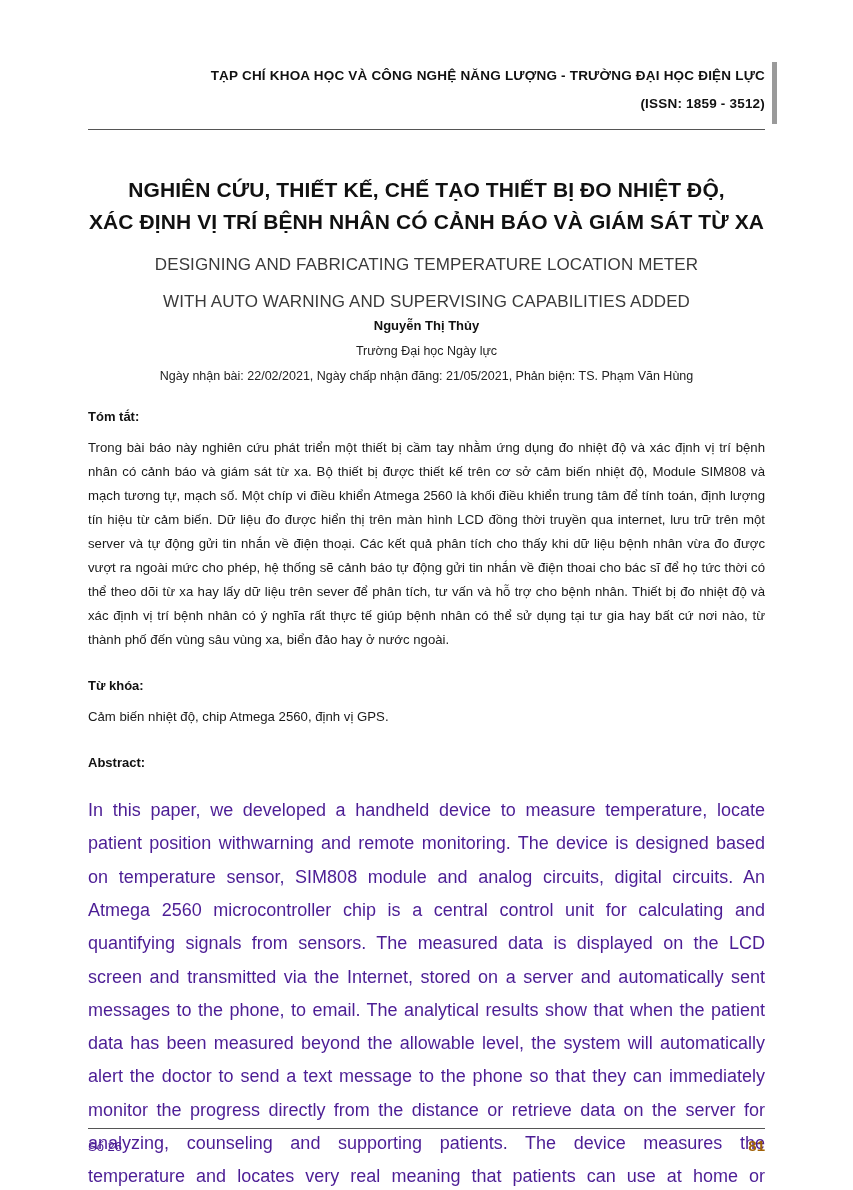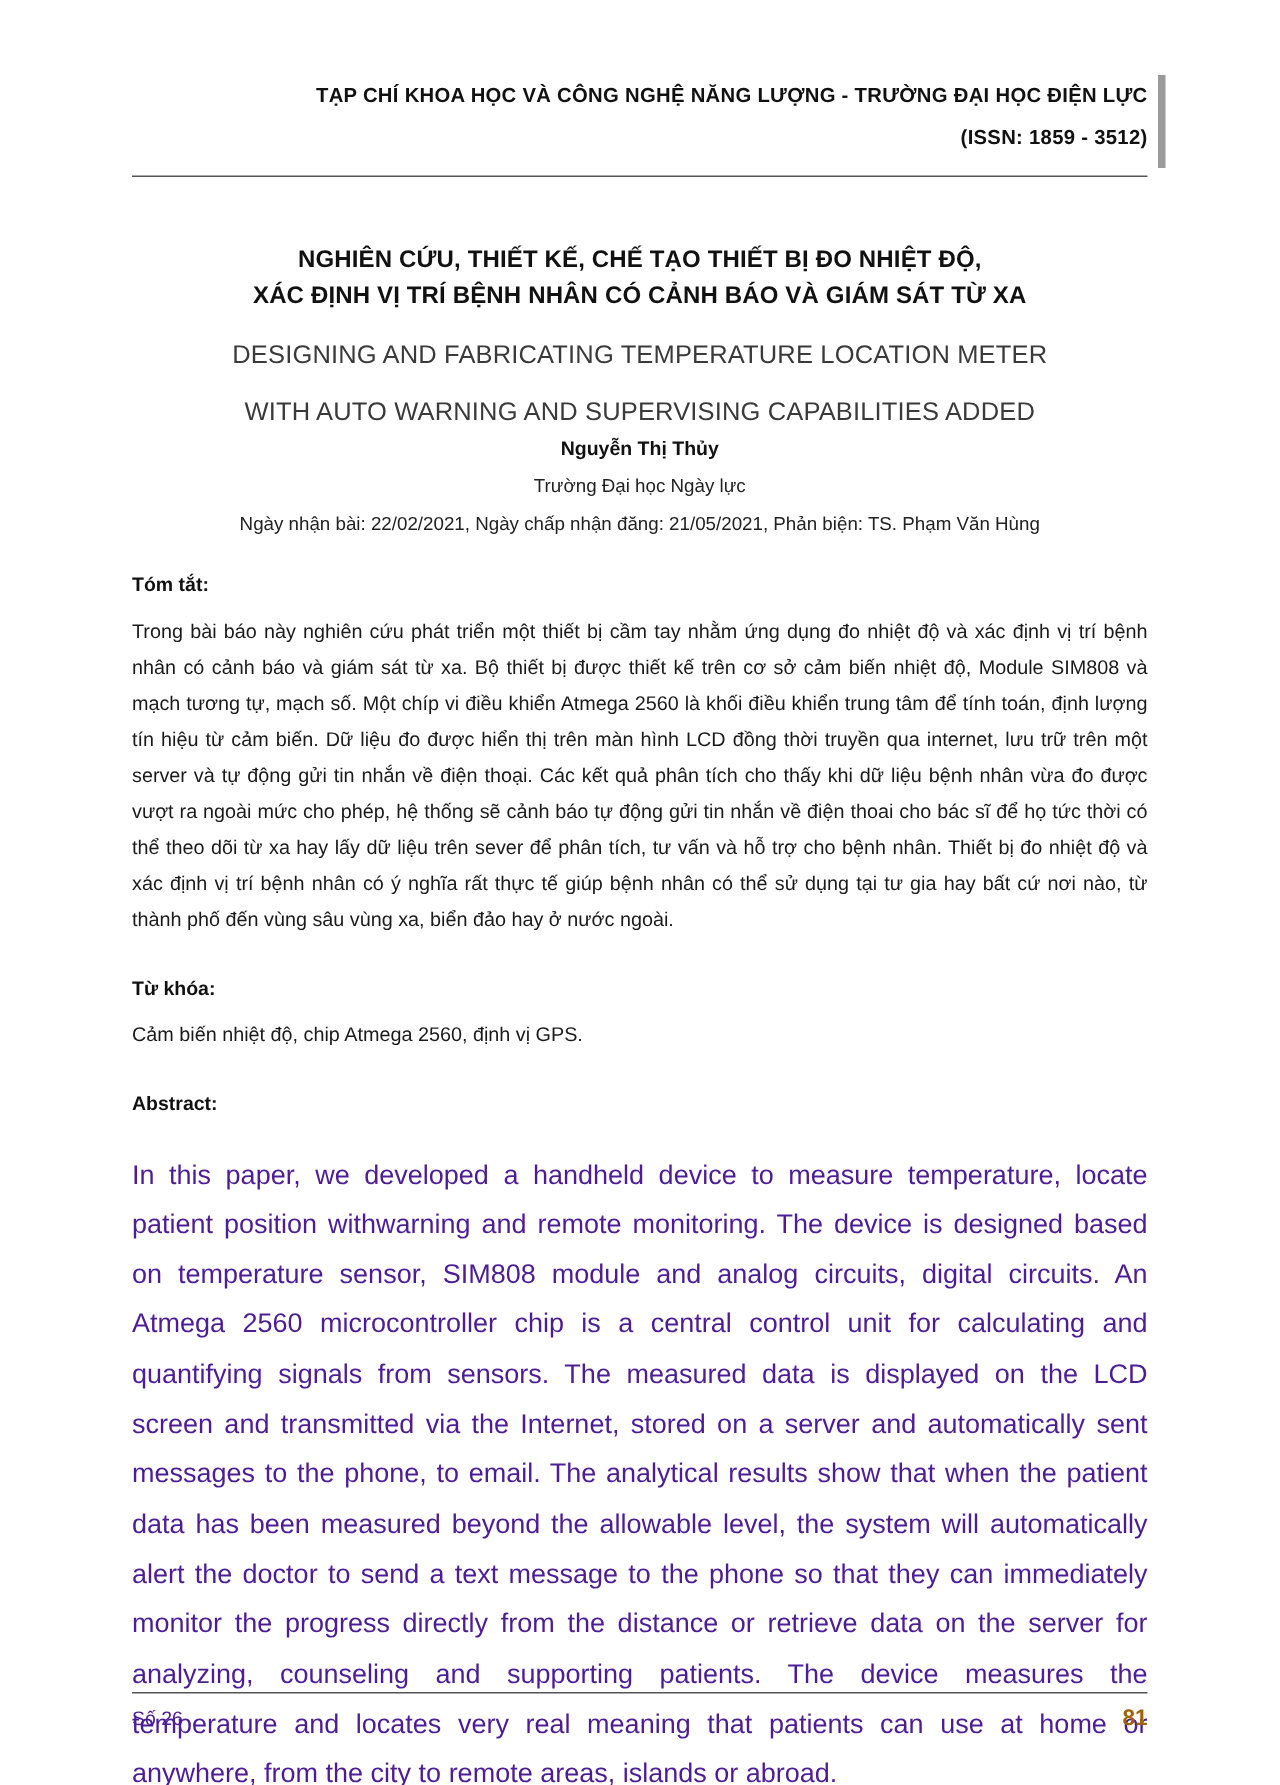--- a/index.html
+++ b/index.html
@@ -13,21 +13,21 @@
     font-family: "Liberation Sans", sans-serif;
     color: #1a1a1a;
     position: relative;
     overflow: hidden;
   }
   .page {
     position: relative;
     width: 853px;
     height: 1190px;
     box-sizing: border-box;
-    padding: 4px 88px;
+    padding: 16px 88px;
   }
 
   
   .header {
     padding-top: 50px;
     text-align: right;
     position: relative;
   }
   .header-line1 {
     font-size: 13.5px;
@@ -58,21 +58,21 @@
     border-top: 1.5px solid #555;
     width: 100%;
   }
 
   
   .title-block {
     margin-top: 44px;
     text-align: center;
   }
   .title-vi {
-    font-size: 16px;
+    font-size: 21px;
     font-weight: bold;
     line-height: 1.55;
     letter-spacing: 0.1px;
     color: #111;
   }
   .title-en {
     margin-top: 14px;
     font-size: 17px;
     line-height: 1.4;
     color: #3a3a3a;

